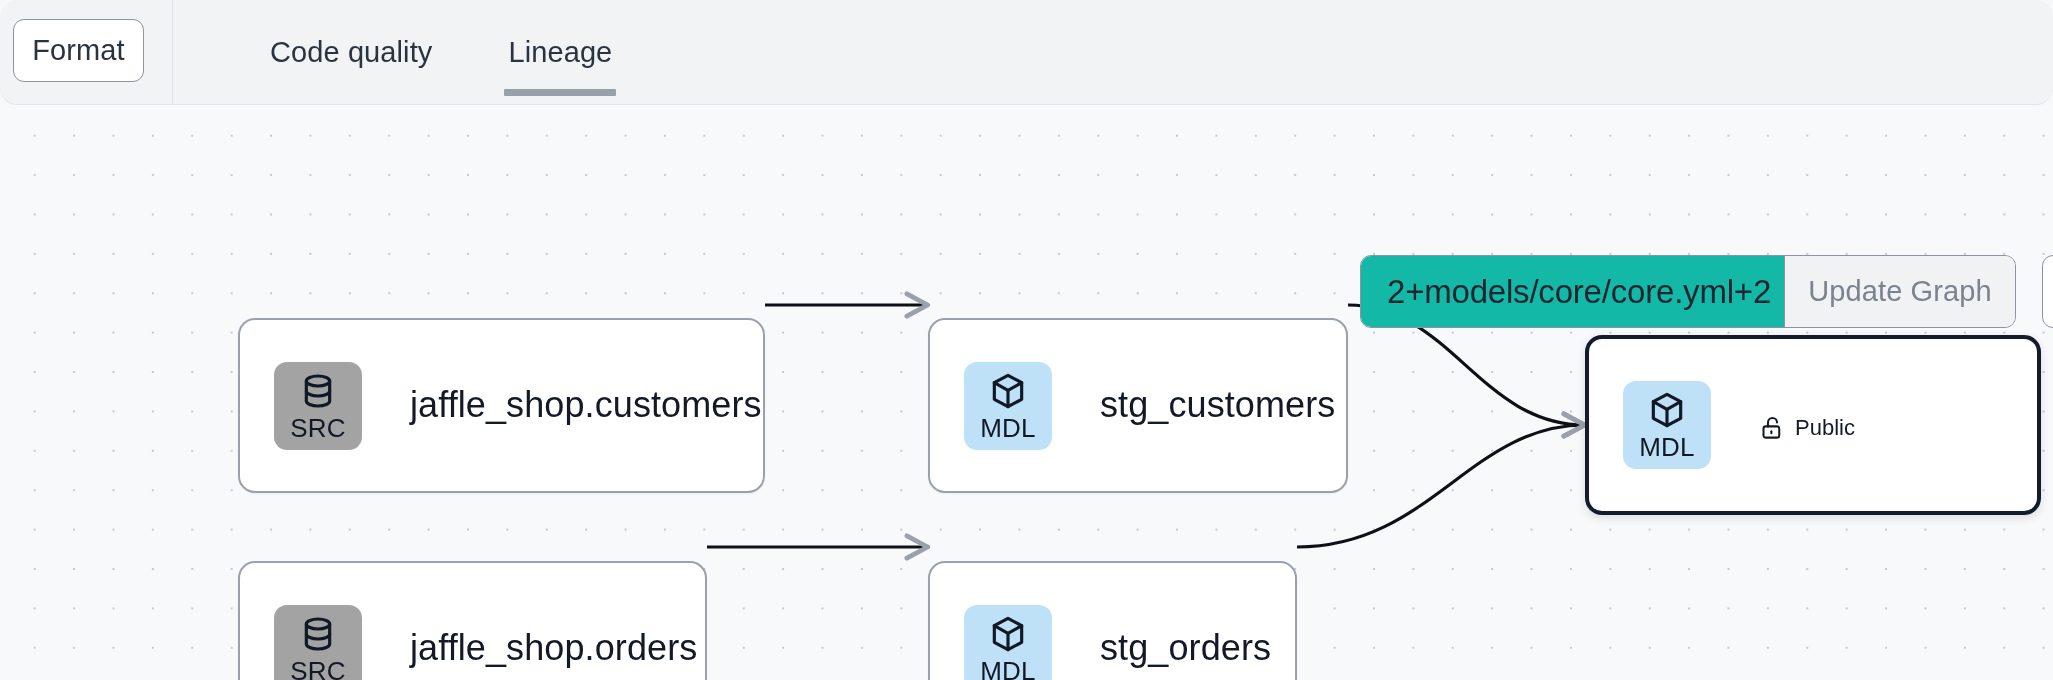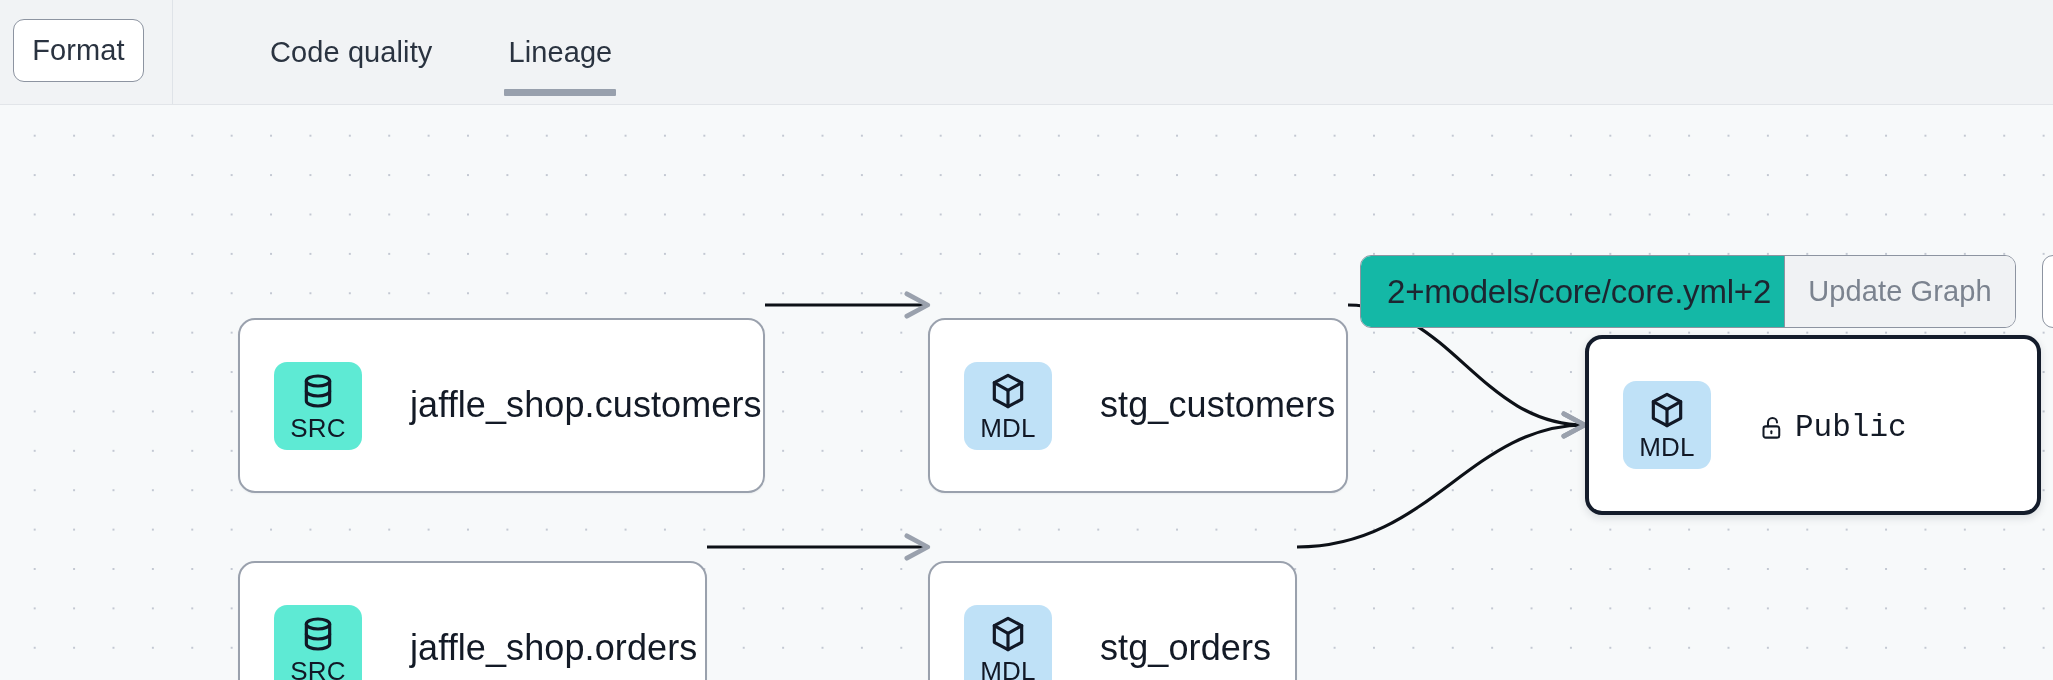--- a/index.html
+++ b/index.html
@@ -22,20 +22,21 @@
 
   
   .header {
     position: absolute;
     left: 0; top: 0;
     width: 2053px;
     height: 105px;
     background: #f1f3f5;
     border-bottom: 1px solid #e2e5e9;
     box-sizing: border-box;
+    border-radius: 17px;
   }
 
   .format-btn {
     position: absolute;
     left: 13px;
     top: 19px;
     width: 131px;
     height: 63px;
     background: #ffffff;
     border: 1.6px solid #8d94a1;
@@ -136,21 +137,21 @@
     height: 88px;
     border-radius: 13px;
     margin-left: 34px;
     flex: 0 0 auto;
     display: flex;
     flex-direction: column;
     align-items: center;
     justify-content: center;
     gap: 1px;
   }
-  .badge.src { background: #5eead4; }
+  .badge.src { background: #a3a3a3; }
   .badge.mdl { background: #bfe1f7; }
   .badge svg { display: block; }
   .badge-label {
     font-size: 26px;
     color: #111826;
     line-height: 1;
     margin-top: 3px;
     letter-spacing: .2px;
   }
 
@@ -162,26 +163,25 @@
   }
   .node-title {
     font-size: 36px;
     color: #131a26;
     line-height: 1.18;
     letter-spacing: .1px;
     white-space: nowrap;
   }
   .node-sub {
     display: flex;
-    align-items: center;
+    align-items: flex-end;
     gap: 9px;
     margin-top: 4px;
-    font-size: 31px;
+    font-size: 22px;
     color: #131a26;
-    font-family: Liberation Mono, monospace;
   }
   .node-sub svg { display: block; flex: 0 0 auto; }
 
   
   .selector-group {
     position: absolute;
     left: 1360px;
     top: 150px;
     height: 73px;
     display: flex;

